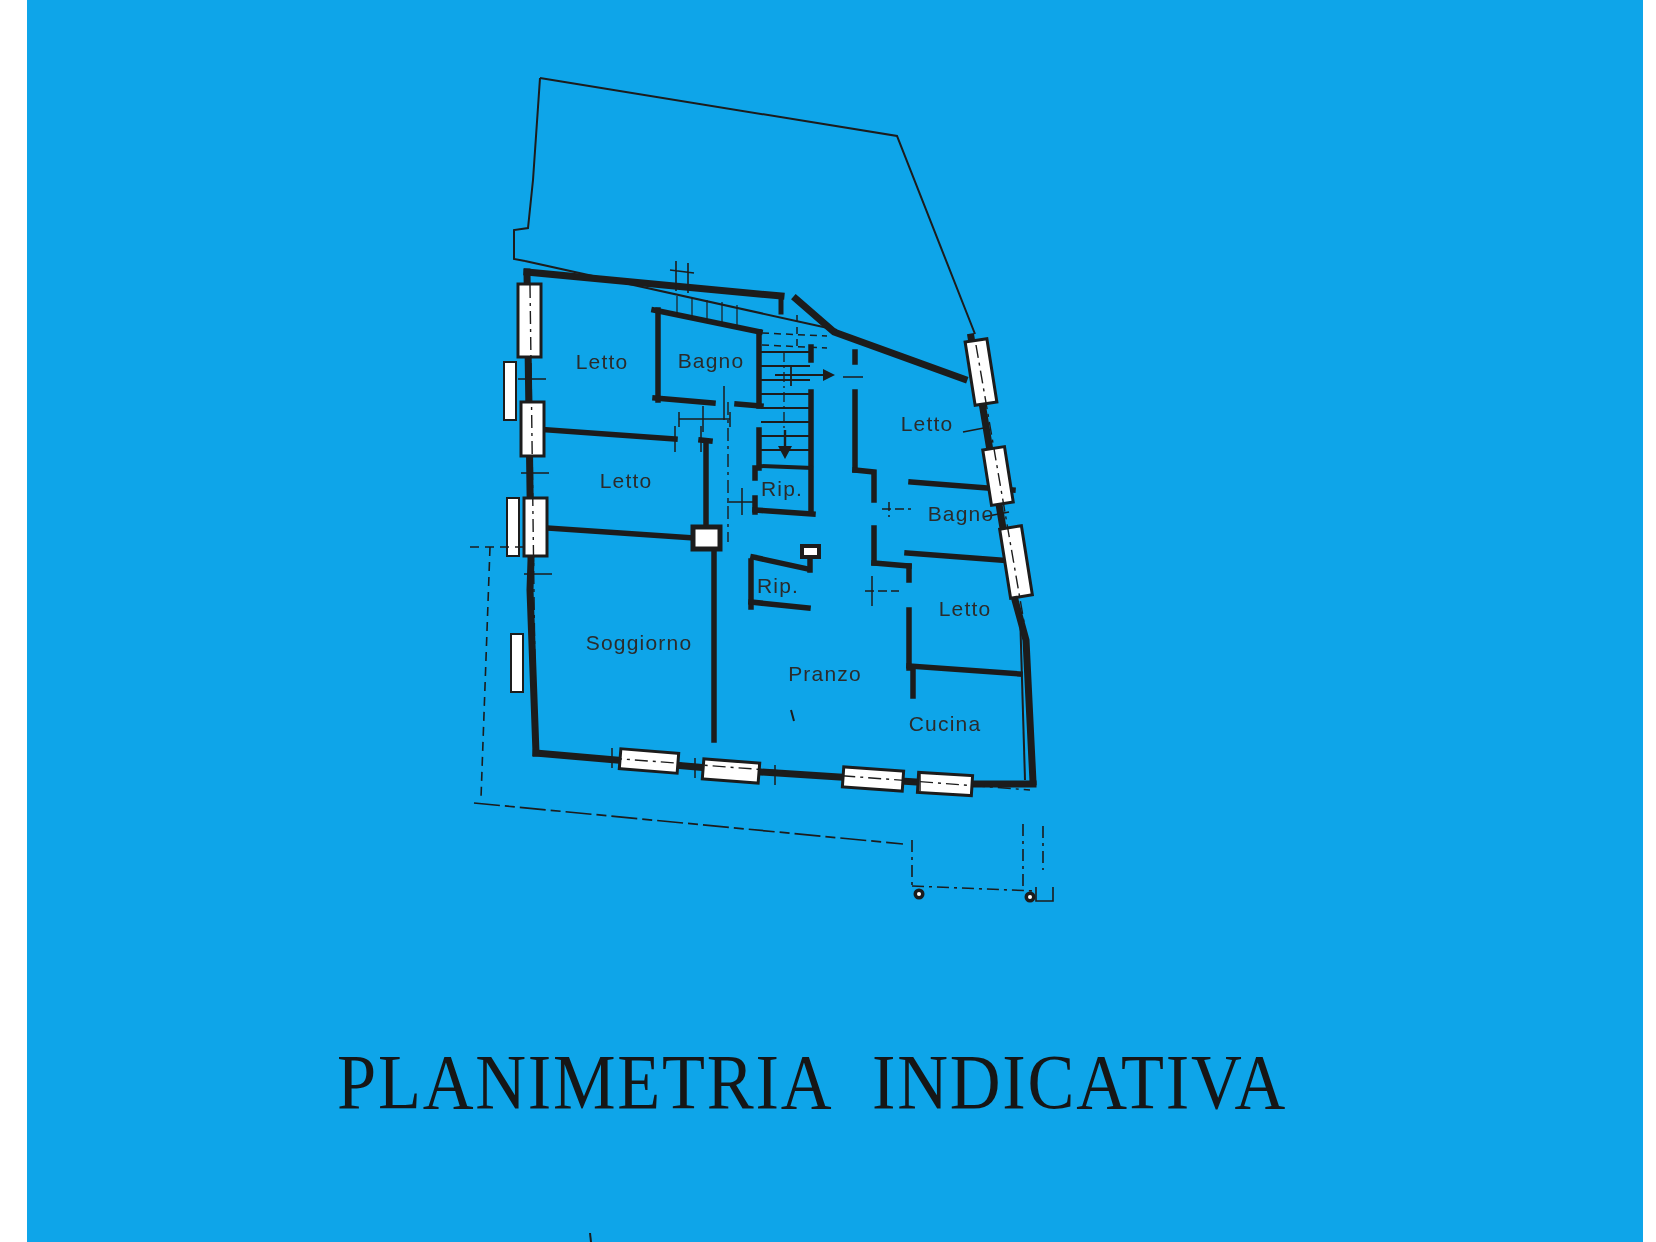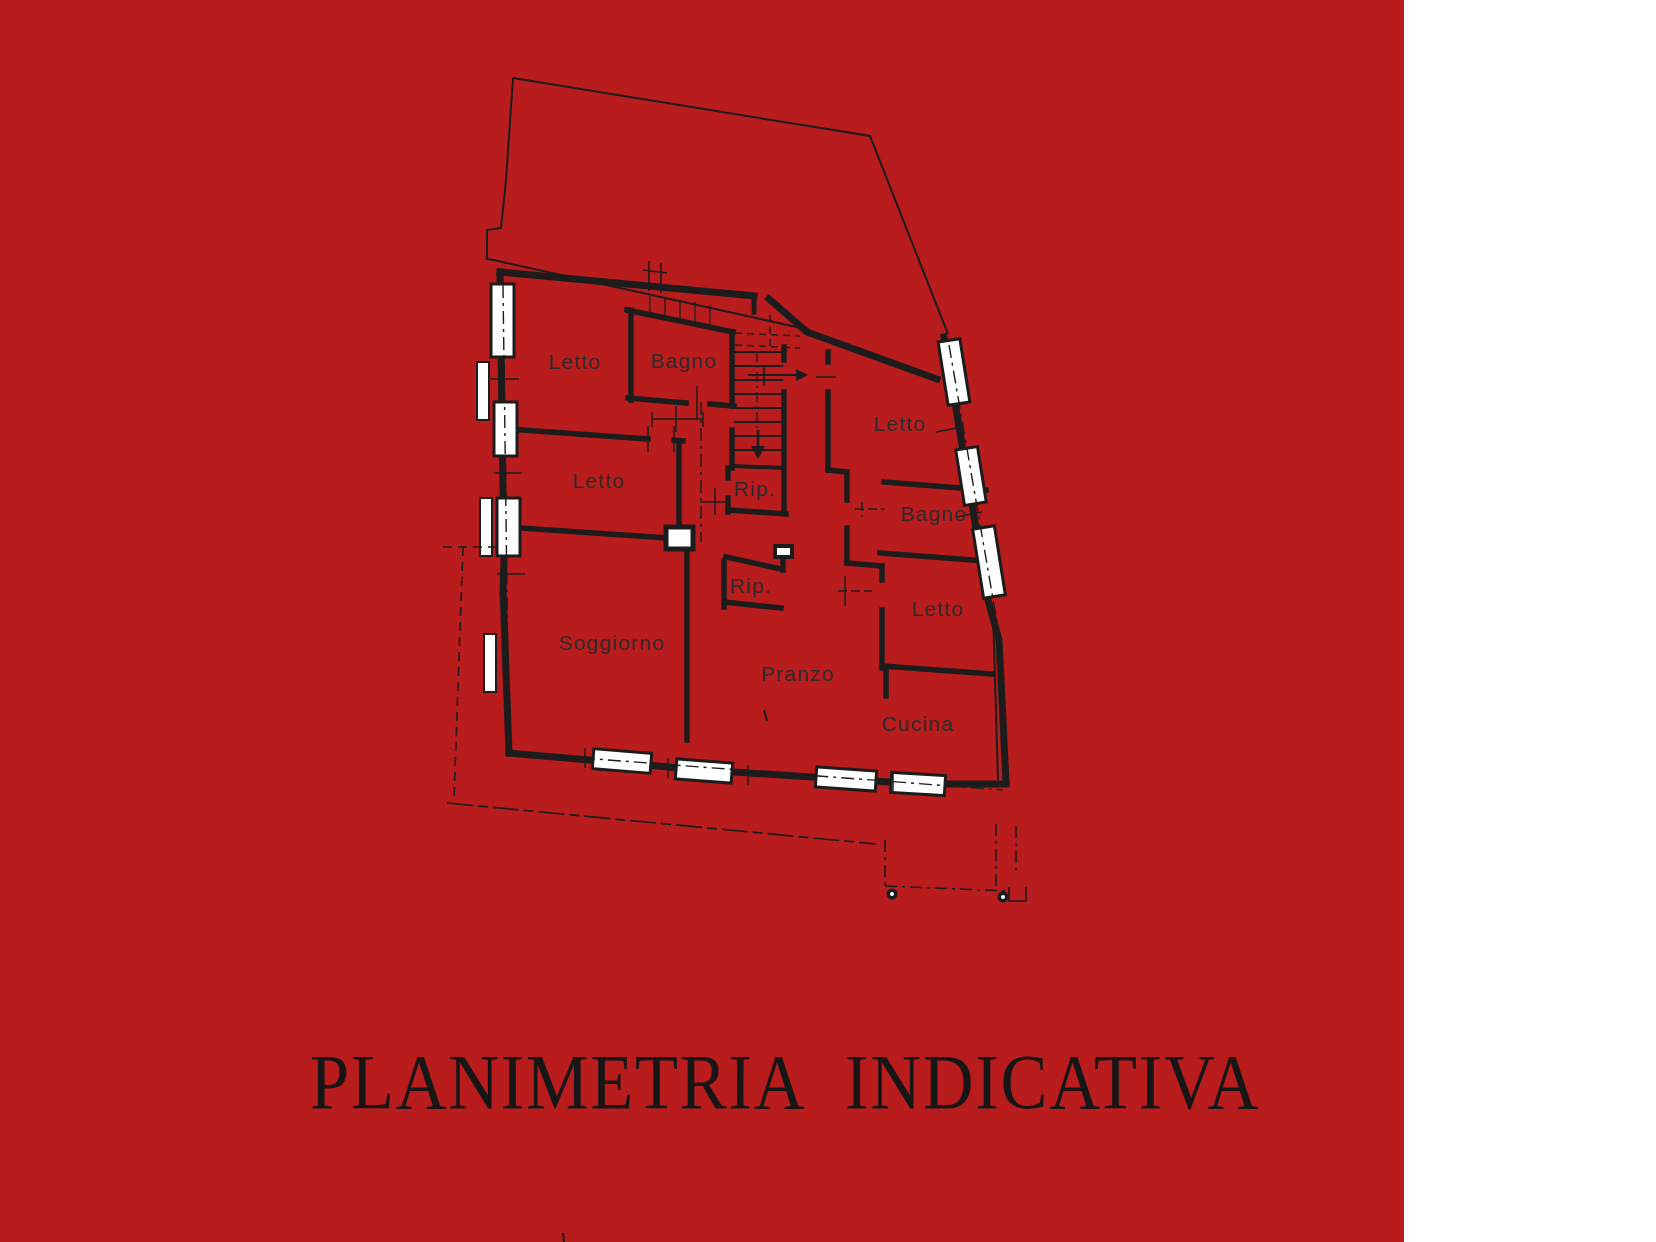--- a/index.html
+++ b/index.html
@@ -1,17 +1,17 @@
 <!DOCTYPE html>
 <html><head>
 <meta charset="utf-8">
 <style>
   html,body{margin:0;padding:0;background:#ffffff;}
-  .page{position:relative;width:1404px;height:1242px;background:#b91c1c;overflow:hidden;
-        font-family:"Liberation Sans", sans-serif;}
+  .page{position:relative;width:1616px;height:1242px;background:#0ea5e9;overflow:hidden;
+        font-family:"Liberation Sans", sans-serif;margin-left:27px;}
   svg text{user-select:none;}
   .room-label{font-family:"Liberation Sans", sans-serif;font-size:21px;letter-spacing:1.2px;
               fill:#2b2b2b;text-anchor:middle;}
   .plan-title{font-family:"Liberation Serif", serif;font-size:79px;fill:#161616;
               text-anchor:middle;letter-spacing:2px;word-spacing:26px;}
 </style>
 </head>
 <body>
 
 <div class="page">

